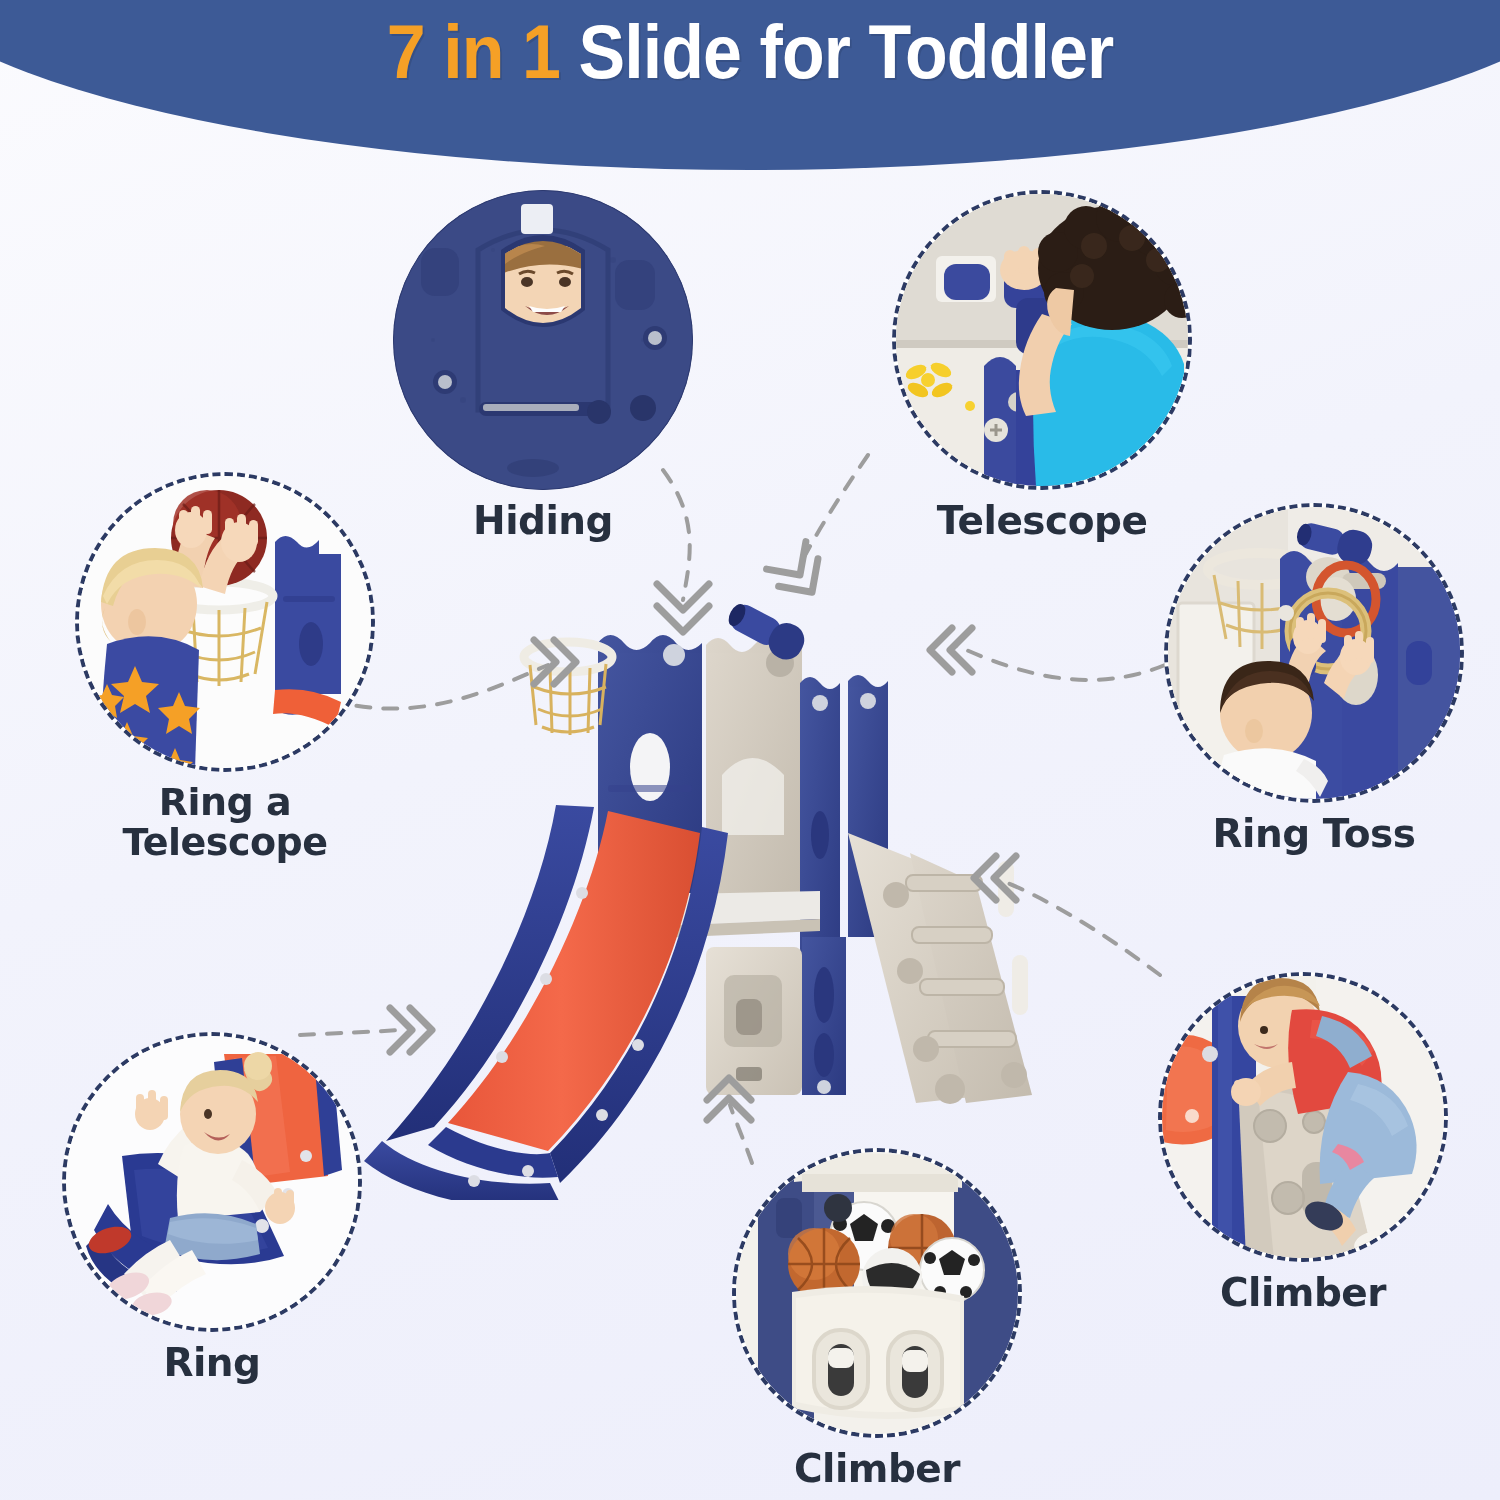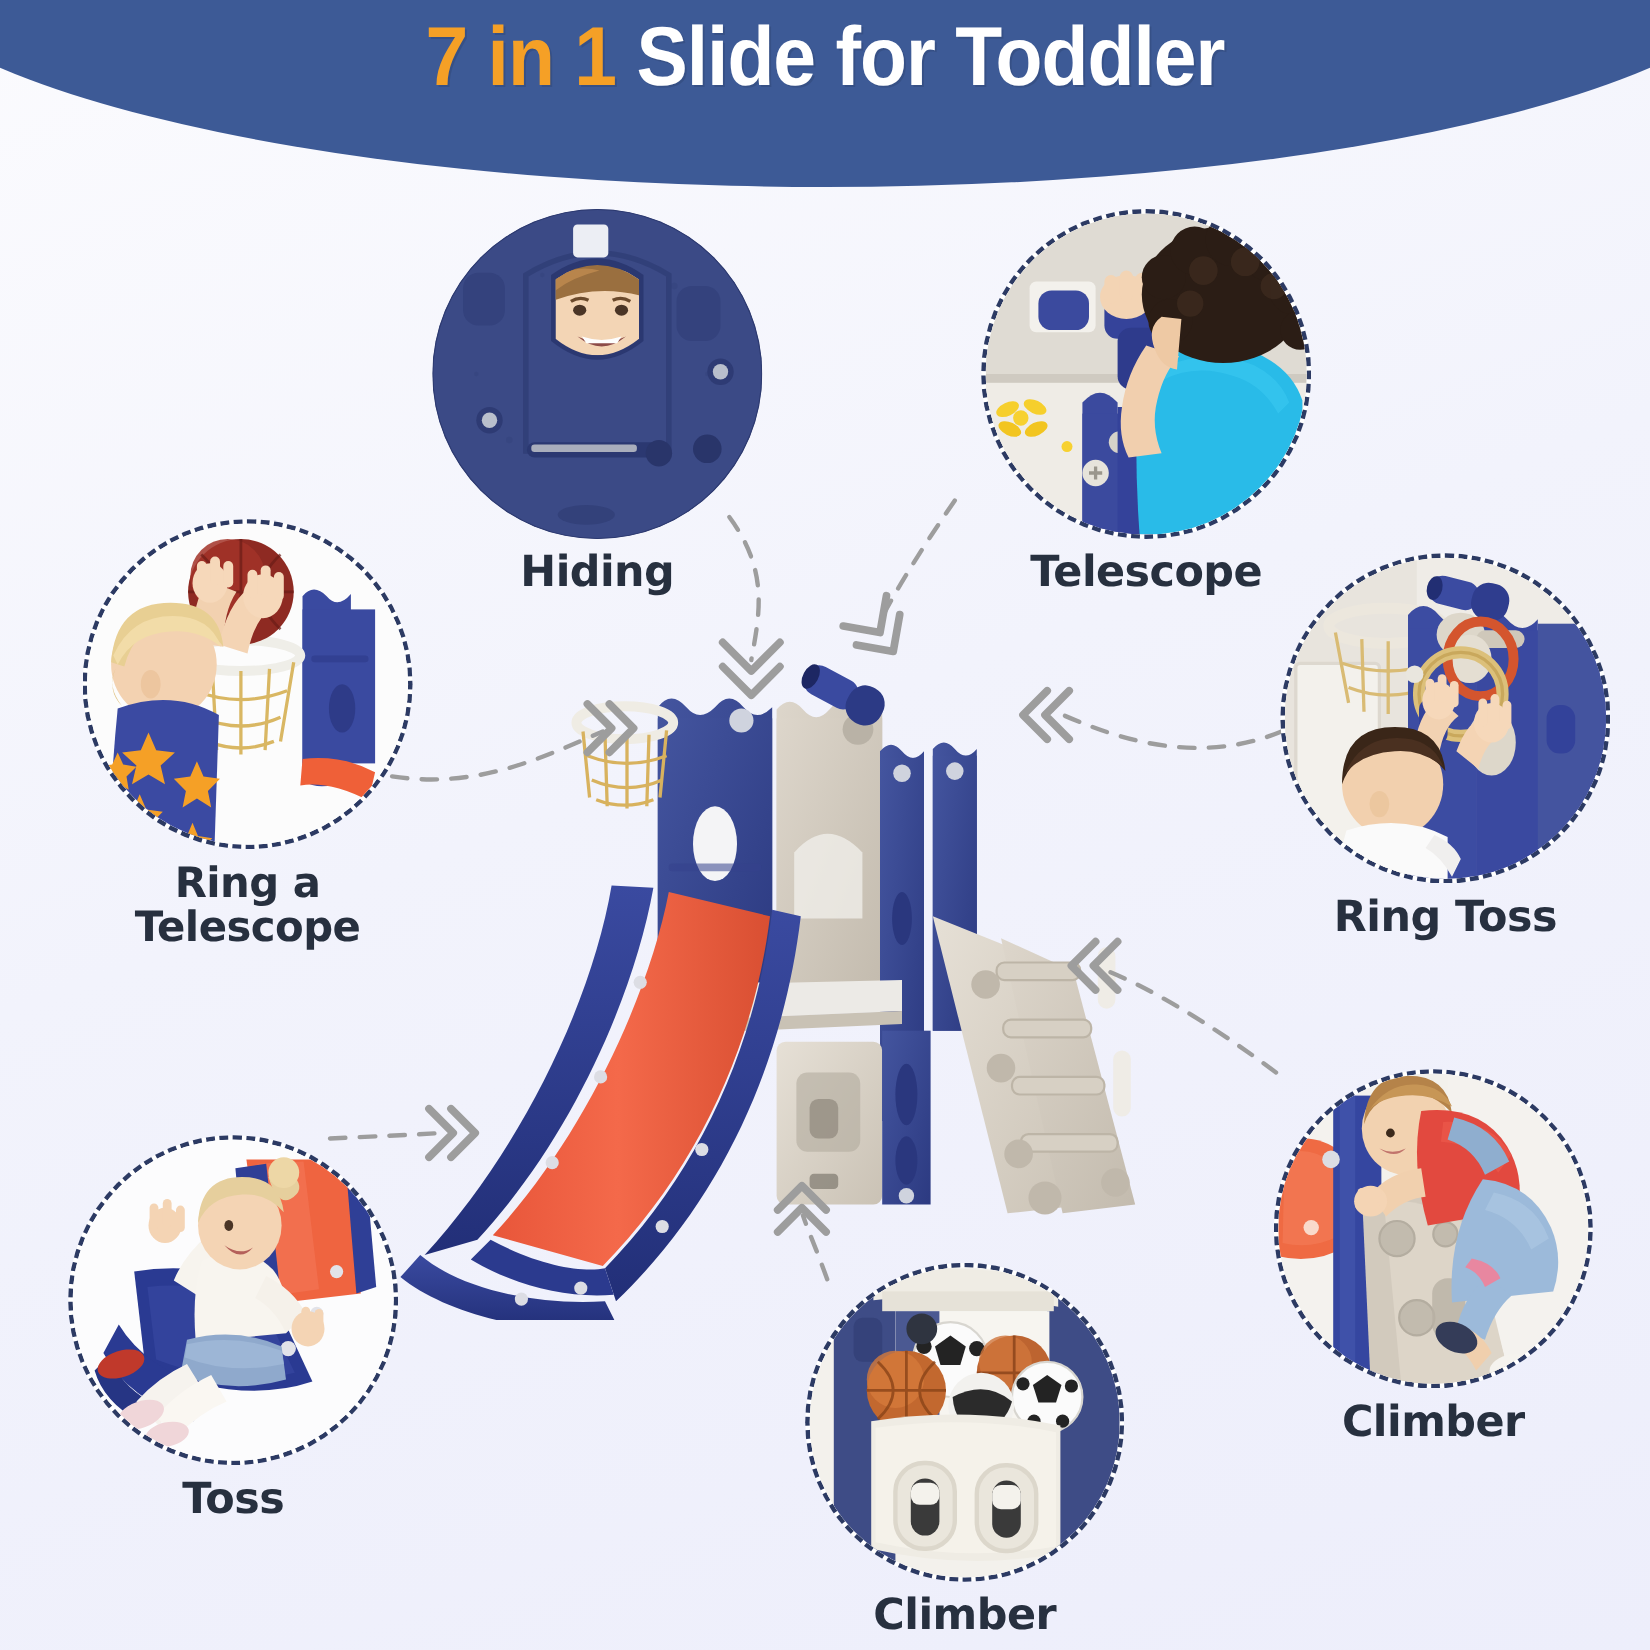--- a/index.html
+++ b/index.html
@@ -582,21 +582,21 @@
 
             <path d="M104,204 q-26,12 -46,34 l20,22 q20,-22 42,-30 z" fill="#f6f3ee"></path>
             <path d="M126,214 q-30,14 -50,38 l18,18 q22,-22 46,-32 z" fill="#faf7f2"></path>
 
             <ellipse cx="62" cy="250" rx="22" ry="12" fill="#f0d6d9" transform="rotate(-20 62 250)"></ellipse>
             <ellipse cx="86" cy="268" rx="20" ry="11" fill="#f0d6d9" transform="rotate(-12 86 268)"></ellipse>
           </g>
         </svg>
       </div>
     </div>
-    <div class="cap" style="font-size:39px;">Toss</div>
+    <div class="cap" style="font-size:39px;">Ring</div>
   </div>
 
   <div class="callout" style="left:732px;top:1148px;width:290px;">
     <div class="bubble dashed" style="width:282px;height:282px;">
       <div class="scene">
         <svg viewBox="0 0 282 282" width="282" height="282">
           <rect width="282" height="282" fill="#f3f1ec"></rect>
 
           <rect x="22" y="26" width="56" height="256" fill="#3e4c86"></rect>
           <rect x="216" y="26" width="66" height="256" fill="#3e4c86"></rect>

